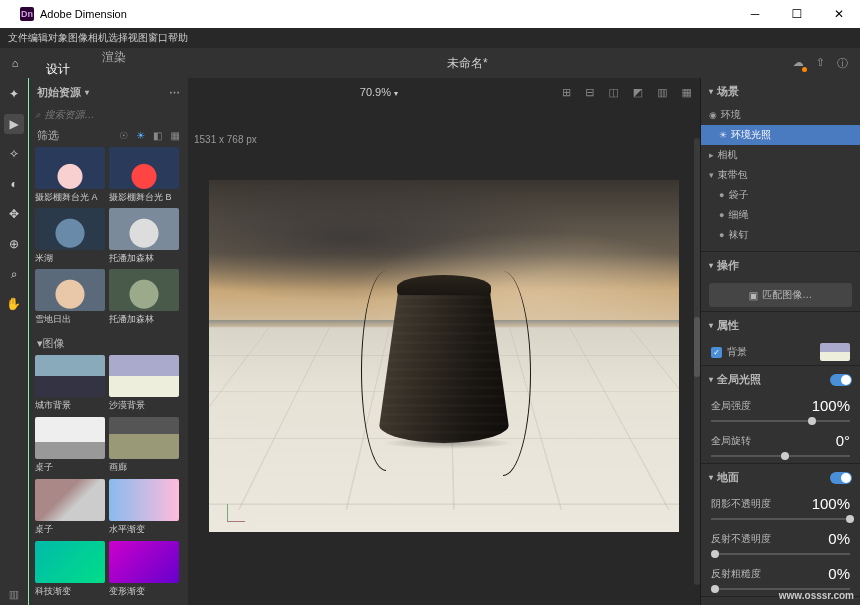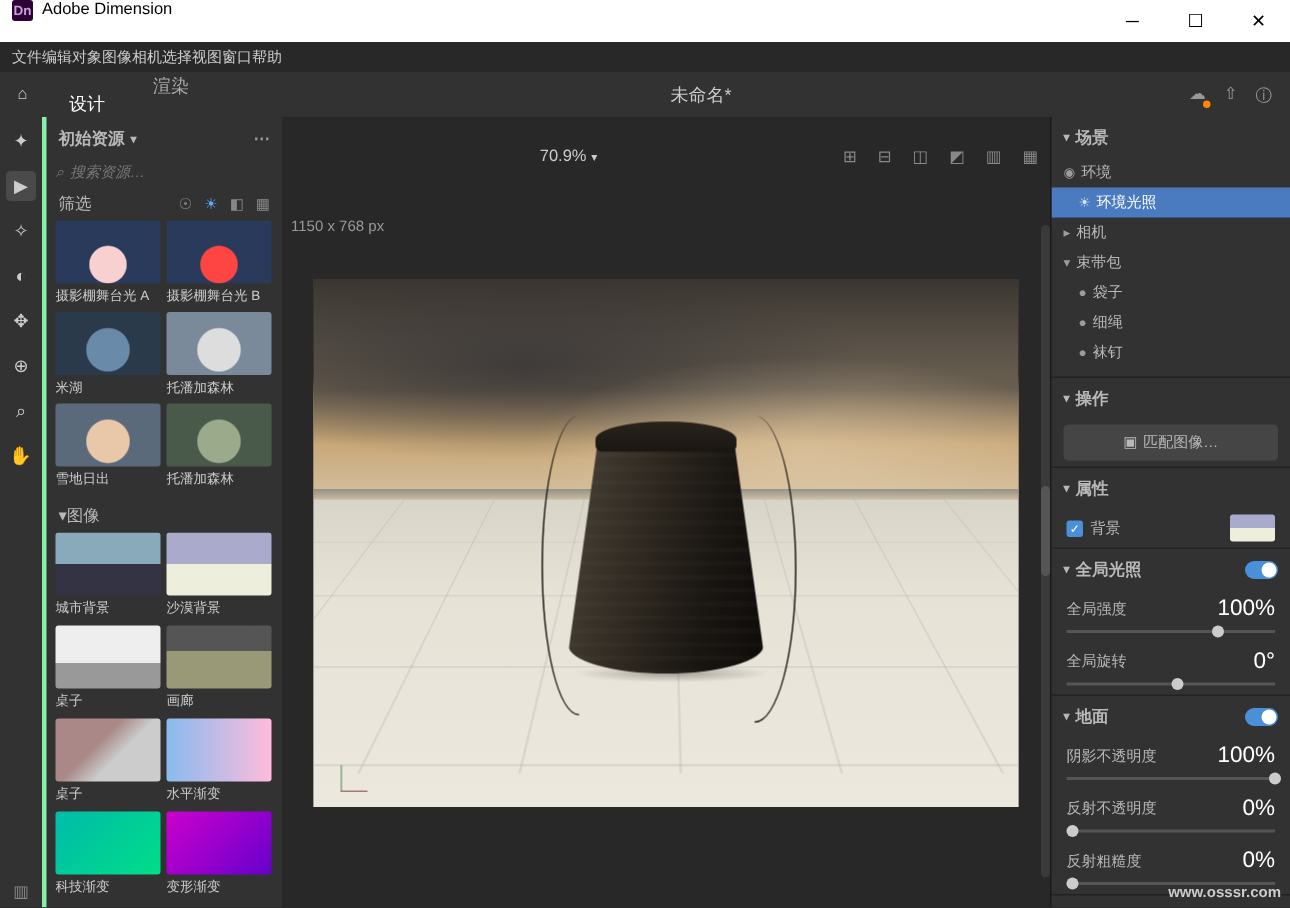--- a/index.html
+++ b/index.html
@@ -1,47 +1,47 @@
 <!DOCTYPE html>
 <html><head>
 <meta charset="utf-8">
 <style>
 * { margin: 0; padding: 0; box-sizing: border-box; font-family: "Microsoft YaHei", sans-serif; }
 body { width: 860px; height: 605px; background: #282828; color: #b8b8b8; font-size: 11px; overflow: hidden; position: relative; }
-.titlebar { height: 28px; background: #fff; display: flex; padding: 0 0 0 8px; color: #000; }
+.titlebar { height: 28px; background: #fff; display: flex; align-items: center; padding: 0 0 0 20px; color: #000; }
 .titlebar .logo { width: 14px; height: 14px; background: #2d0036; border-radius: 2px; display: inline-flex; align-items: center; justify-content: center; margin-right: 6px; font-size: 9px; color: #c9a0dc; font-weight: bold; }
 .titlebar .title { flex: 1; font-size: 11px; }
 .titlebar .wbtn { width: 42px; height: 28px; display: flex; align-items: center; justify-content: center; font-size: 12px; }
 .menubar { height: 20px; background: #282828; display: flex; align-items: center; padding: 0 8px; font-size: 10px; color: #ccc; }
 .topbar { height: 30px; background: #323232; display: flex; align-items: center; }
 .topbar .homebtn { width: 30px; height: 30px; display: flex; align-items: center; justify-content: center; color: #ccc; }
 .topbar .tabs { display: flex; }
 .topbar .tab { padding: 0 16px; height: 30px; line-height: 30px; font-size: 12px; color: #aaa; }
 .topbar .tab.active { color: #fff; border-bottom: 2px solid #4a90d9; margin-top: 12px; }
 .topbar .doc { flex: 1; text-align: center; font-size: 12px; color: #ccc; }
 .topbar .rightbtns { display: flex; gap: 12px; padding-right: 12px; color: #999; }
 .topbar .rightbtns span.orange { position: relative; }
 .topbar .rightbtns span.orange::after { content:''; position:absolute; width:5px; height:5px; background:#f80; border-radius:50%; bottom:-1px; right:-3px; }
 .main { display: flex; height: calc(100% - 78px); }
 .toolbar { width: 28px; background: #323232; display: flex; flex-direction: column; align-items: center; padding-top: 6px; gap: 10px; }
 .toolbar .tool { width: 20px; height: 20px; display: flex; align-items: center; justify-content: center; color: #ccc; font-size: 12px; }
 .toolbar .tool.active { background: #4a4a4a; border-radius: 3px; }
-.leftpanel { width: 160px; background: #323232; display: flex; flex-direction: column; border-left: 3px solid #86efac; }
+.leftpanel { width: 160px; background: #323232; display: flex; flex-direction: column; border-left: 1px solid #86efac; }
 .leftpanel .header { height: 28px; display: flex; align-items: center; padding: 0 8px; font-size: 11px; font-weight: bold; }
 .leftpanel .header .chev { margin-left: 4px; font-size: 8px; }
 .leftpanel .header .ellipsis { margin-left: auto; color: #999; }
 .leftpanel .search { margin: 2px 6px; display: flex; align-items: center; color: #777; font-size: 10px; gap: 4px; font-style: italic; }
 .leftpanel .sectionhdr { display: flex; align-items: center; padding: 4px 8px; font-size: 11px; }
 .leftpanel .sectionhdr .icons { margin-left: auto; display: flex; gap: 8px; color: #888; font-size: 10px; }
 .leftpanel .sectionhdr .icons span.hl { color: #5ab0ff; }
 .thumbs { display: flex; flex-wrap: wrap; gap: 4px; padding: 0 6px 6px 6px; overflow-y: auto; }
 .thumb { width: 70px; }
 .thumb .img { width: 70px; height: 42px; border-radius: 2px; position: relative; overflow: hidden; }
 .thumb .lbl { font-size: 9px; color: #ccc; padding-top: 2px; white-space: nowrap; overflow: hidden; }
-.center { flex: 1; background: #282828; display: flex; flex-direction: column; position: relative; margin-top: 12px; }
+.center { flex: 1; background: #282828; display: flex; flex-direction: column; position: relative; }
 .center .ctrlbar { height: 28px; display: flex; align-items: center; padding: 0 8px; }
 .center .ctrlbar .zoom { flex: 1; text-align: center; font-size: 11px; color: #ccc; }
 .center .ctrlbar .ricons { display: flex; gap: 14px; color: #888; font-size: 11px; }
 .center .canvasarea { flex: 1; display: flex; align-items: center; justify-content: center; position: relative; }
 .center .dim { position: absolute; top: 56px; left: 6px; font-size: 10px; color: #999; }
 .canvas { width: 470px; height: 352px; background: linear-gradient(to bottom, #4a4640 0%, #3c3830 10%, #2e2a24 18%, #c8a070 22%, #d4b890 26%, #e6e2d8 45%, #ebe7dd 100%); position: relative; overflow: hidden; }
 .sky { position: absolute; top: 0; left: 0; right: 0; height: 42%; background: linear-gradient(to bottom, #3a3530 0%, #5a5248 30%, #6a5f50 50%, #c9a878 75%, #d4c0a0 100%); }
 .sky::before { content:''; position:absolute; inset:0; background: radial-gradient(ellipse at 70% 80%, rgba(230,210,180,0.5), transparent 40%), radial-gradient(ellipse at 30% 40%, rgba(40,40,45,0.6), transparent 50%); }
 .ground { position: absolute; bottom: 0; left: 0; right: 0; height: 58%; background: linear-gradient(to bottom, #d8d4c8 0%, #e6e2d6 30%, #ece8de 100%); }
 .ground::before { content:''; position:absolute; inset:0; background-image: linear-gradient(rgba(180,176,168,0.3) 1px, transparent 1px), linear-gradient(90deg, rgba(180,176,168,0.3) 1px, transparent 1px); background-size: 60px 50px; transform: perspective(400px) rotateX(60deg); transform-origin: top; }
@@ -224,21 +224,21 @@
       </div>
       <div class="ricons">
         <span>⊞</span>
         <span>⊟</span>
         <span>◫</span>
         <span>◩</span>
         <span>▥</span>
         <span>▦</span>
       </div>
     </div>
-    <div class="dim">1150 x 768 px</div>
+    <div class="dim">1531 x 768 px</div>
     <div class="canvasarea">
       <div class="canvas">
         <div class="sky"></div>
         <div class="mountains"></div>
         <div class="ground"></div>
         <div class="bag">
           <div class="bagshadow"></div>
           <div class="string l"></div>
           <div class="string r"></div>
           <div class="bagbody"></div>

